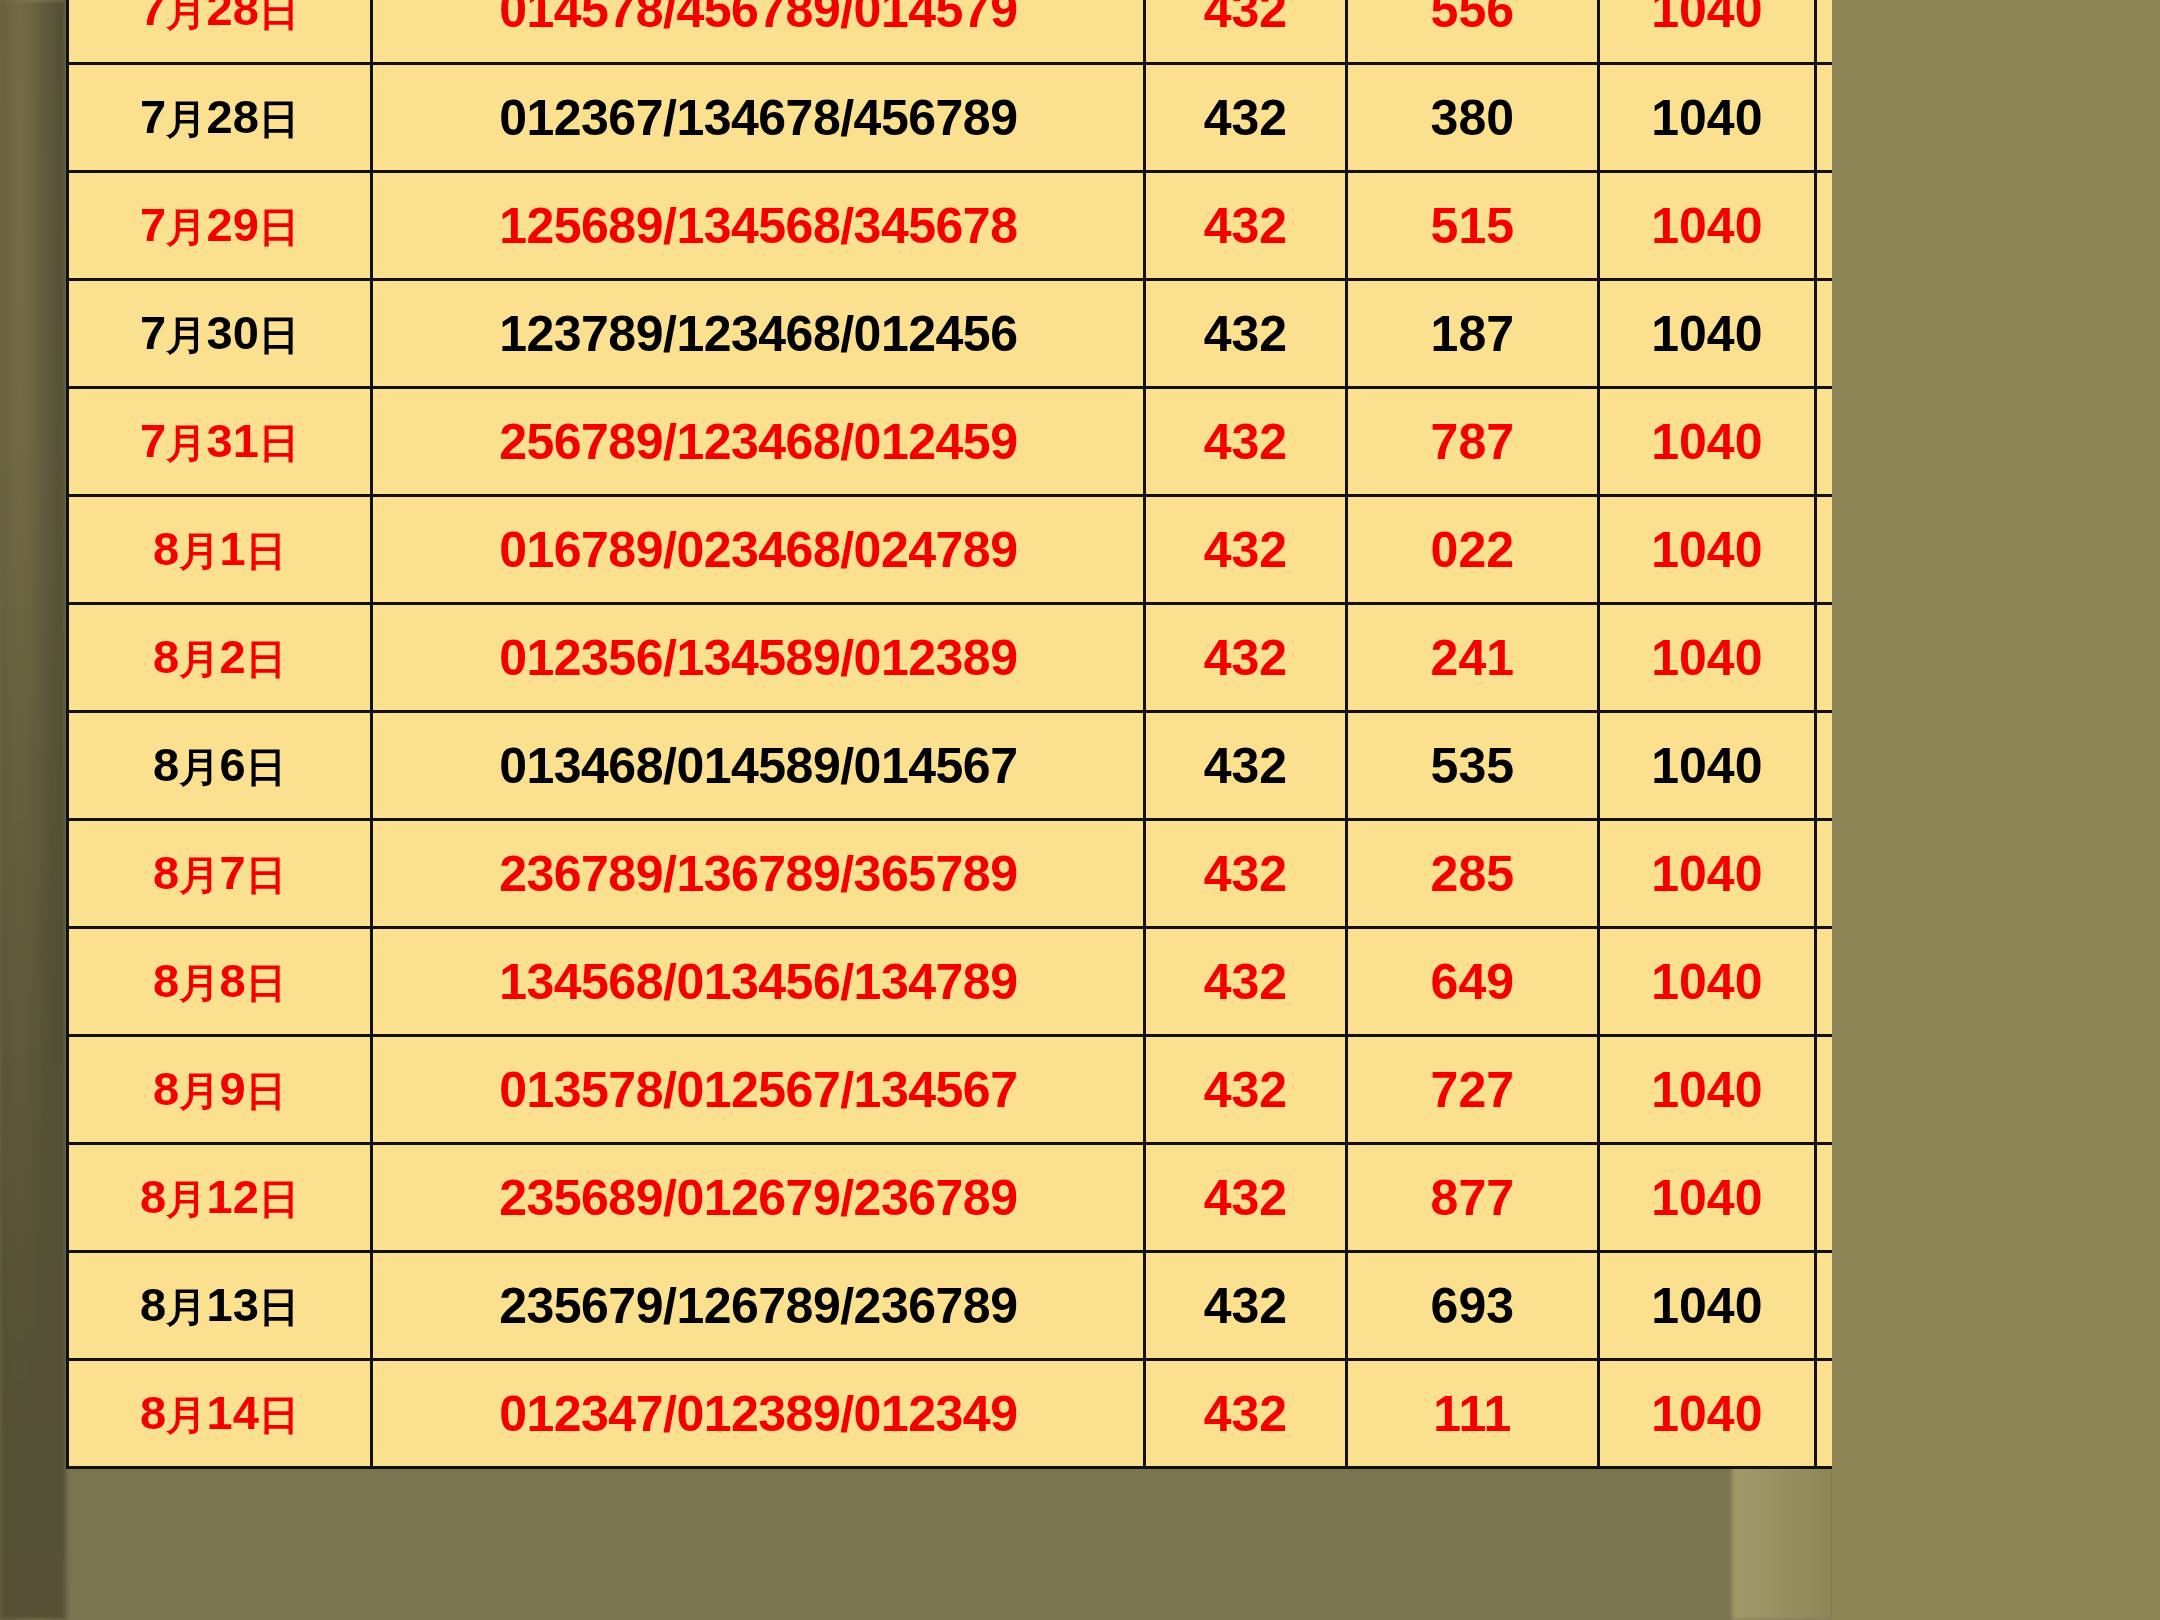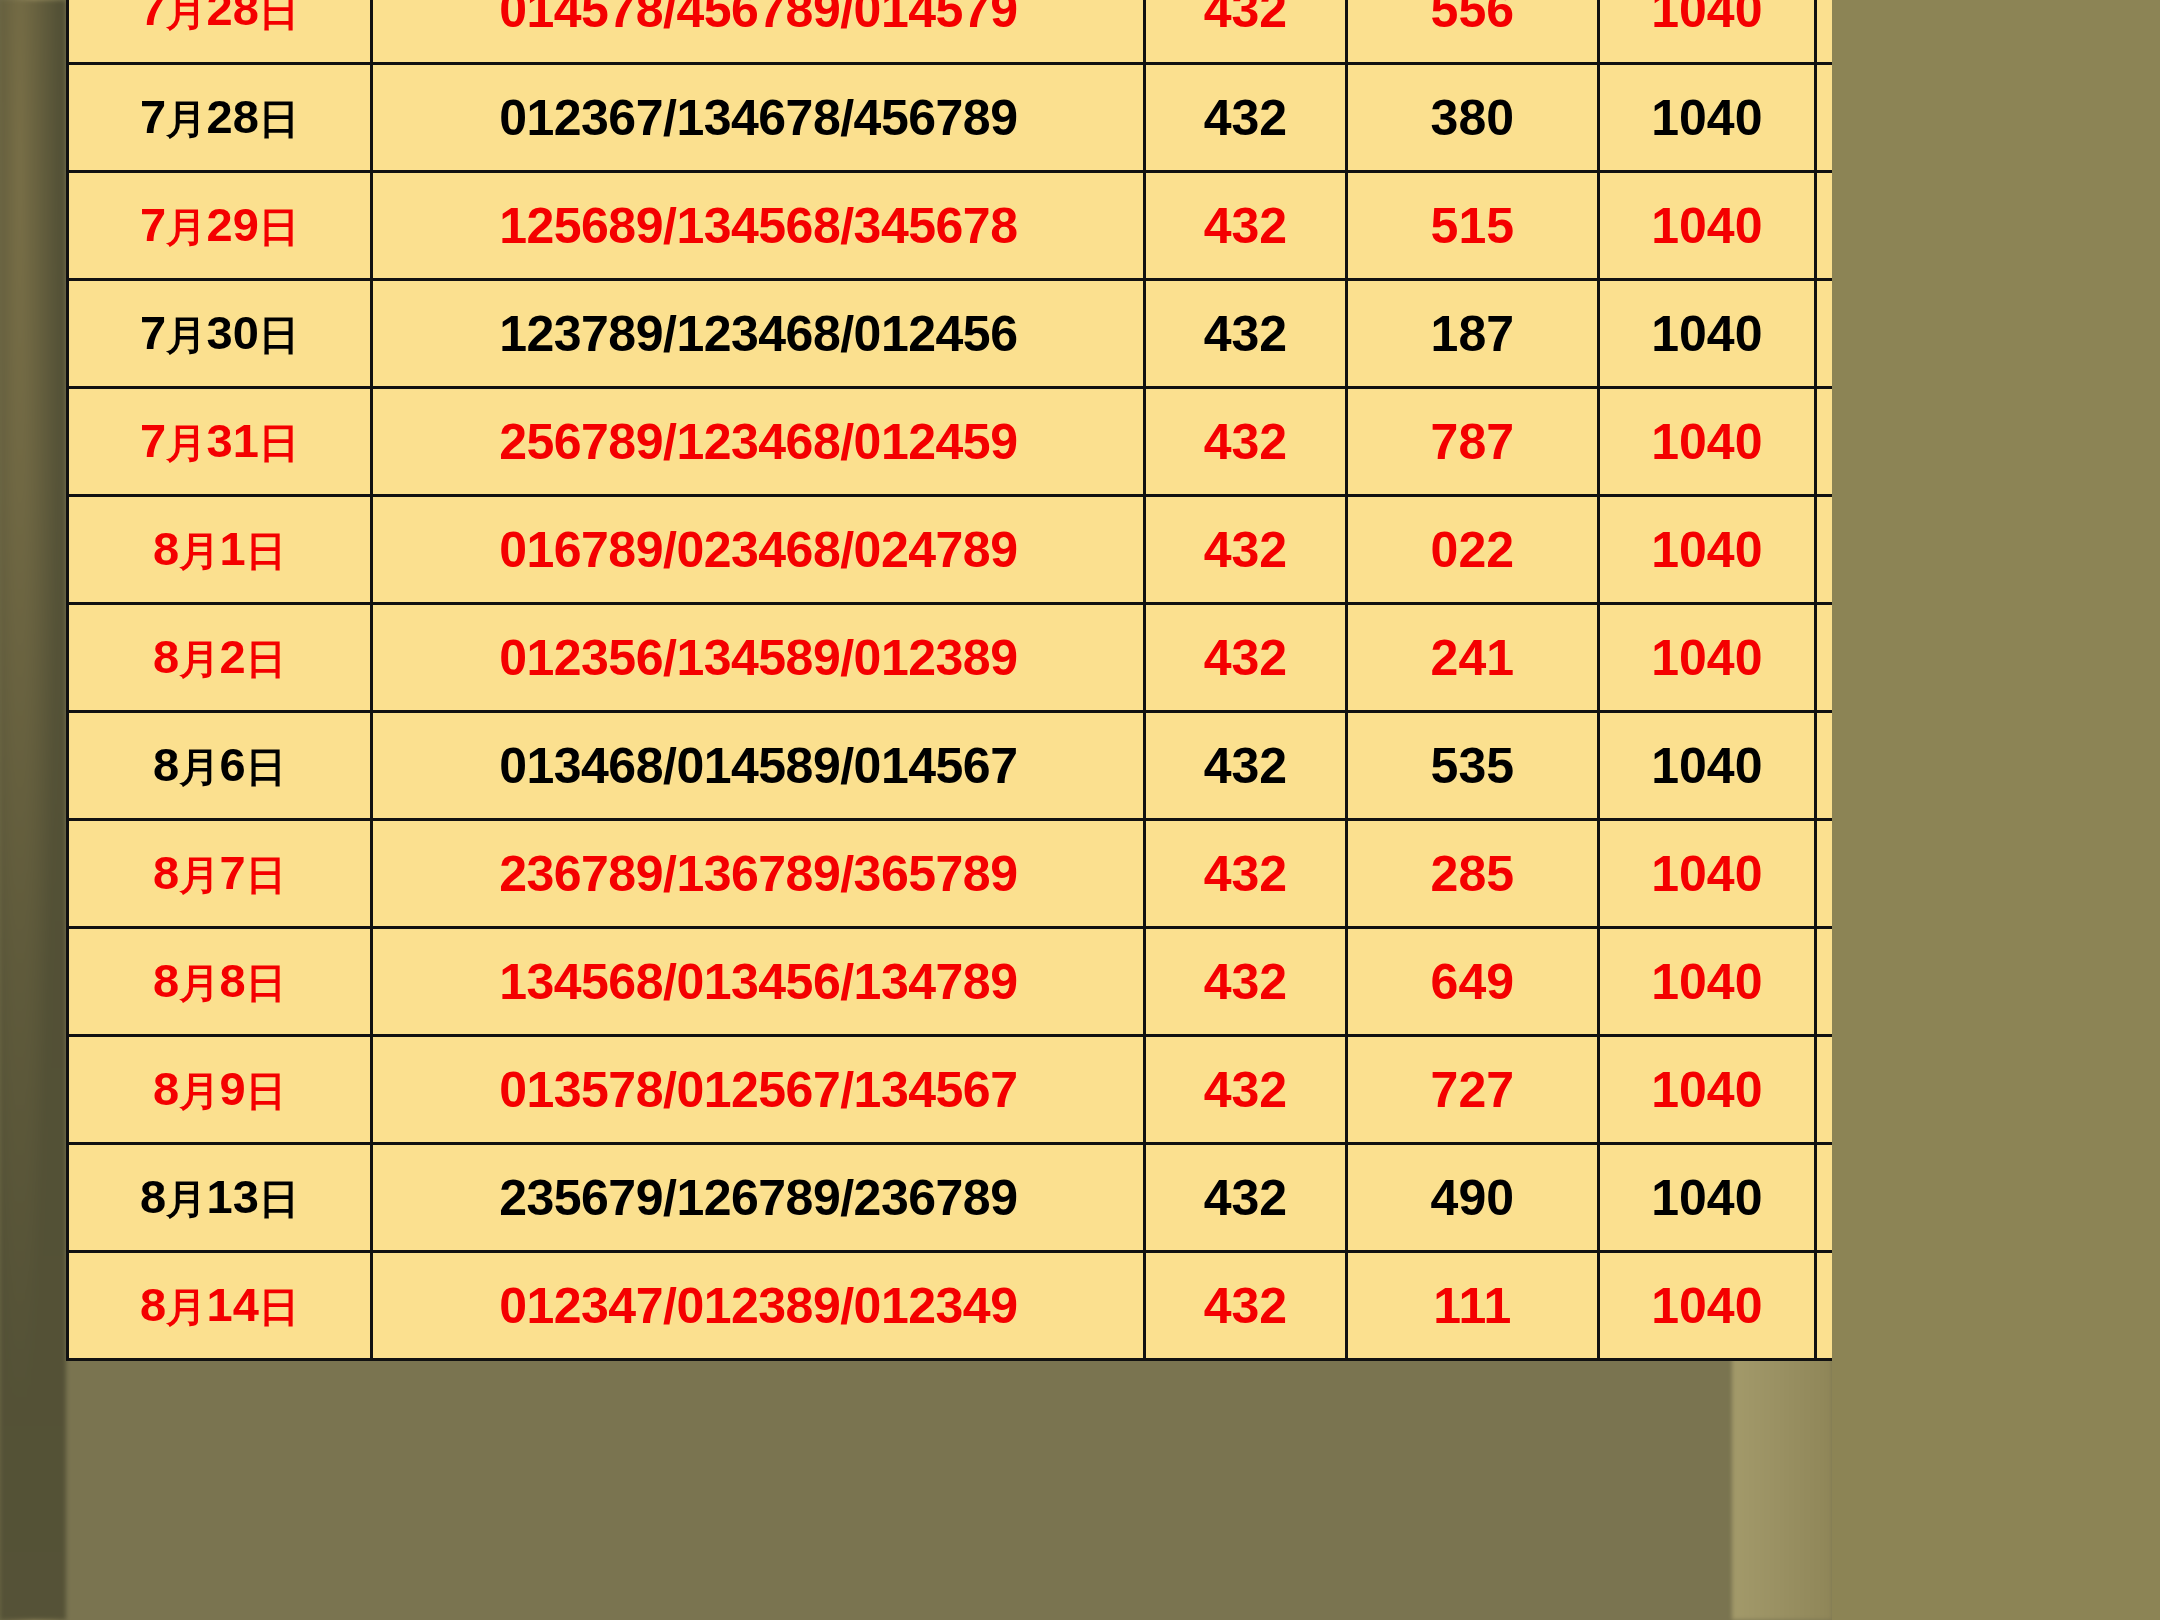--- a/index.html
+++ b/index.html
@@ -180,25 +180,33 @@
             <td class="res">中</td>
           </tr>
           <tr class="row-red">
             <td class="date"><span>8</span><span class="cjk">月</span><span>9</span><span class="cjk">日</span></td>
             <td class="nums">013578/012567/134567</td>
             <td class="a">432</td>
             <td class="b">727</td>
             <td class="c">1040</td>
             <td class="res">中</td>
           </tr>
+          <tr class="row-red">
+            <td class="date"><span>8</span><span class="cjk">月</span><span>12</span><span class="cjk">日</span></td>
+            <td class="nums">235689/012679/236789</td>
+            <td class="a">432</td>
+            <td class="b">877</td>
+            <td class="c">1040</td>
+            <td class="res">中</td>
+          </tr>
           <tr class="row-black">
             <td class="date"><span>8</span><span class="cjk">月</span><span>13</span><span class="cjk">日</span></td>
             <td class="nums">235679/126789/236789</td>
             <td class="a">432</td>
-            <td class="b">490</td>
+            <td class="b">693</td>
             <td class="c">1040</td>
             <td class="res">1</td>
           </tr>
           <tr class="row-red">
             <td class="date"><span>8</span><span class="cjk">月</span><span>14</span><span class="cjk">日</span></td>
             <td class="nums">012347/012389/012349</td>
             <td class="a">432</td>
             <td class="b">111</td>
             <td class="c">1040</td>
             <td class="res">中</td>

